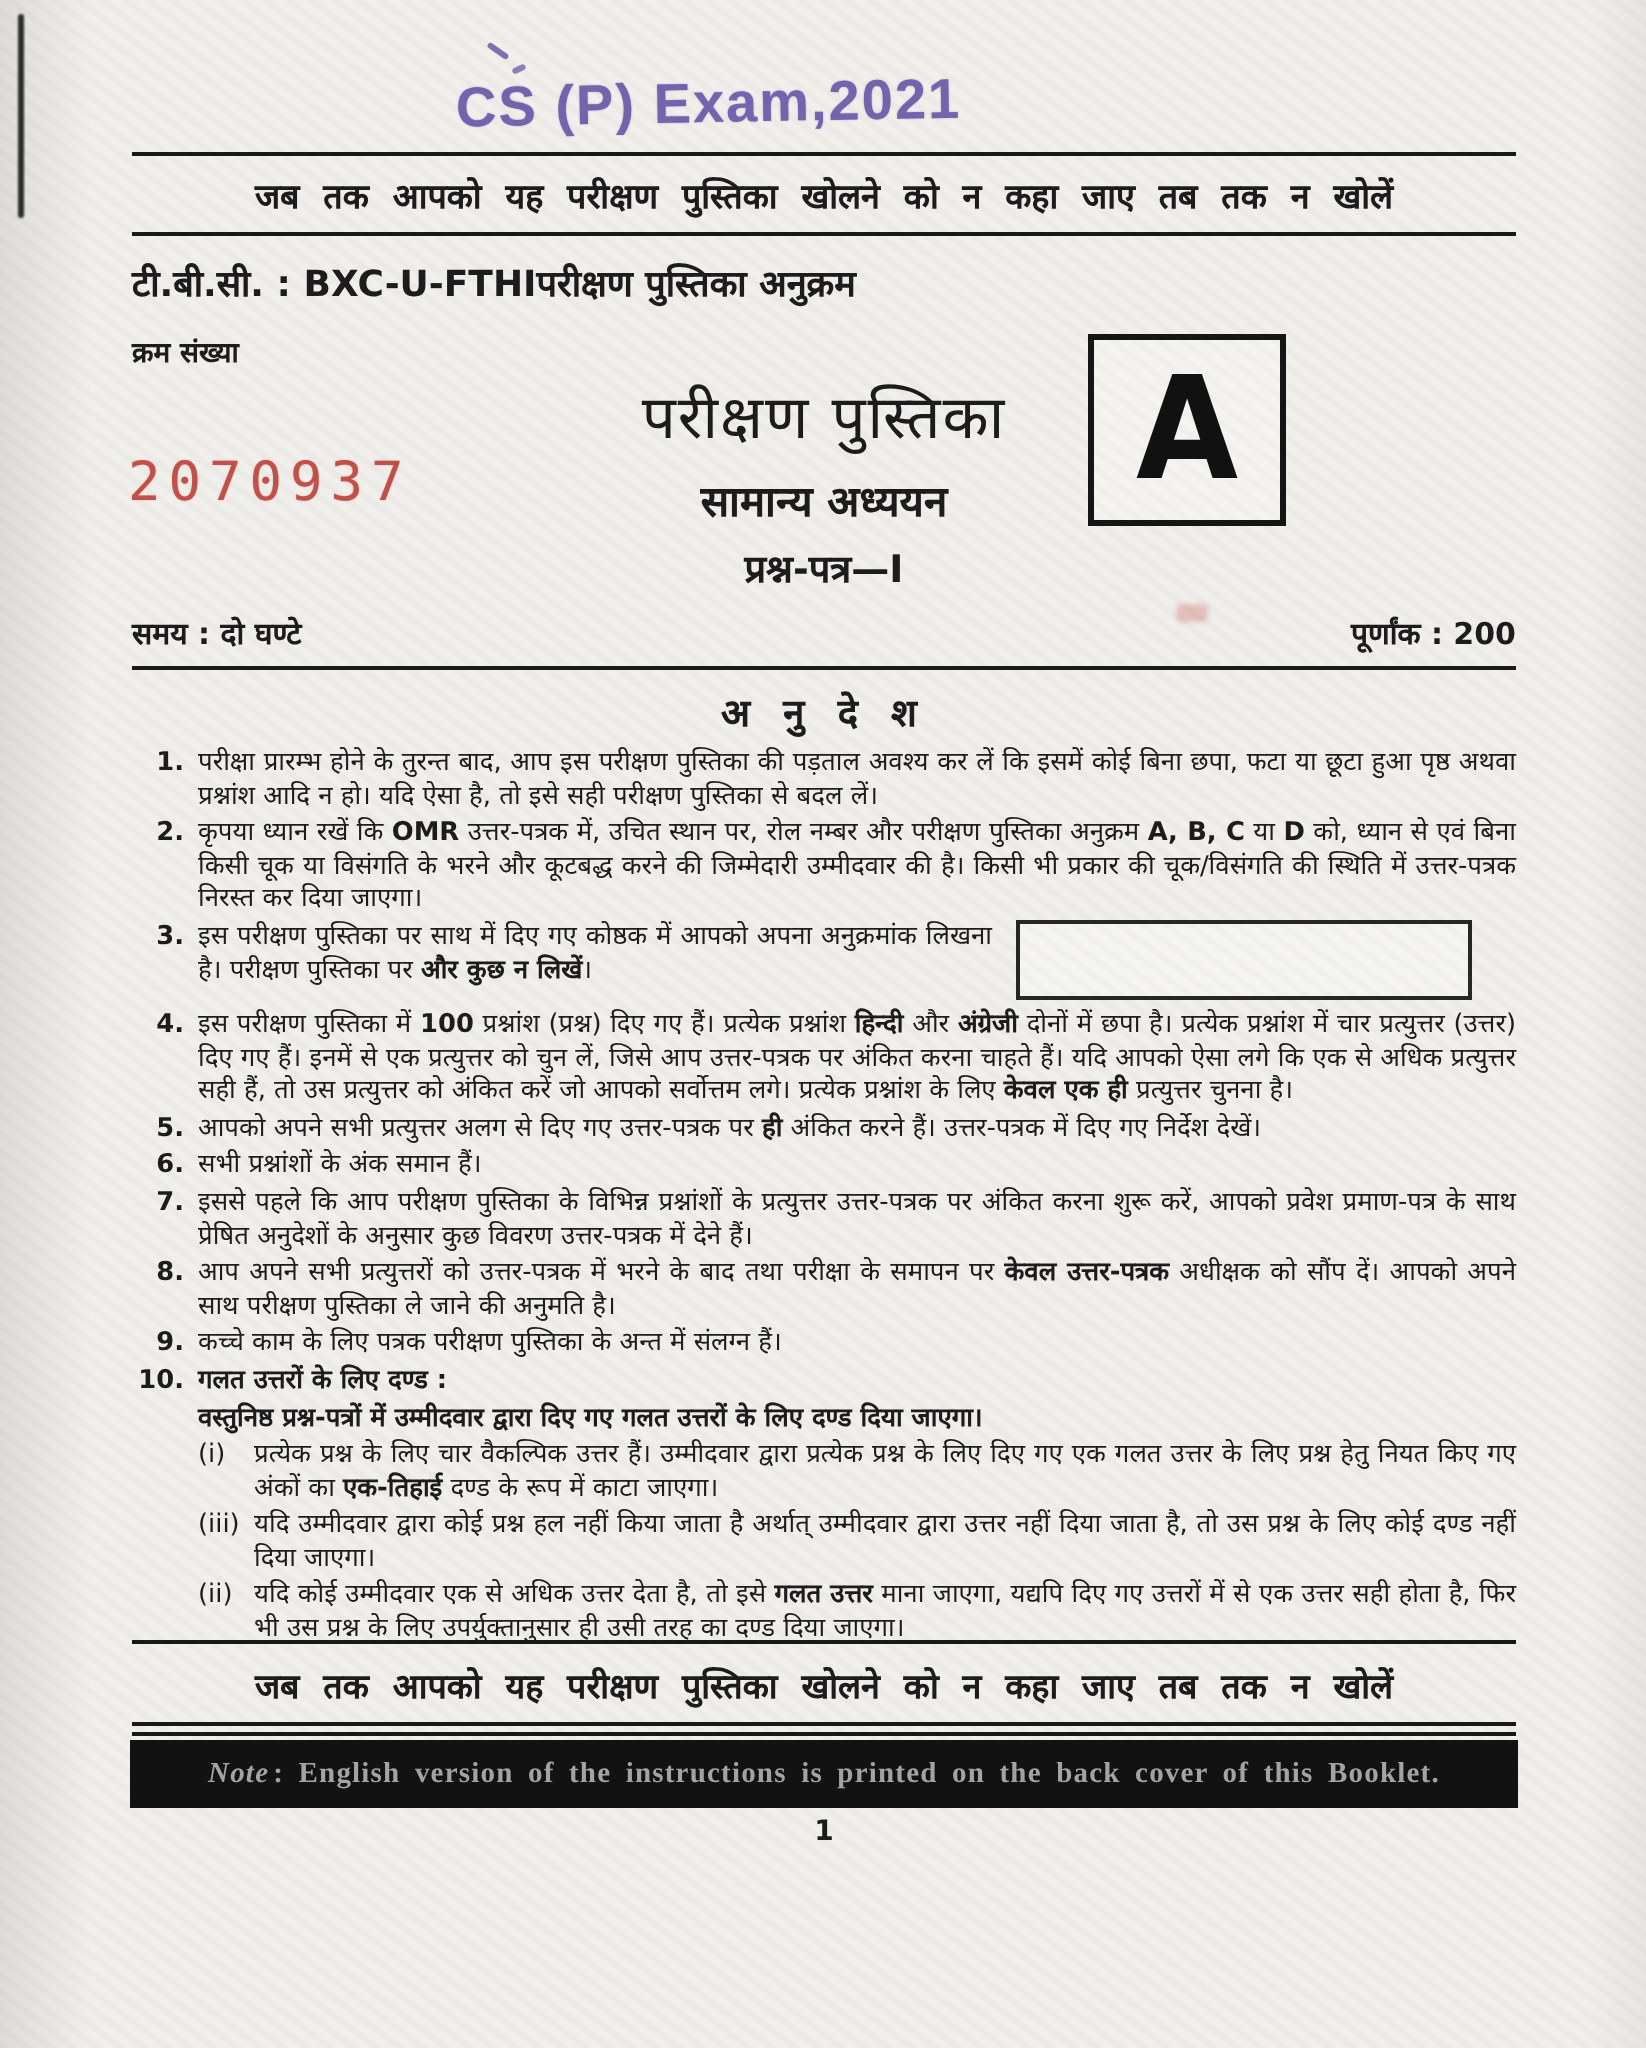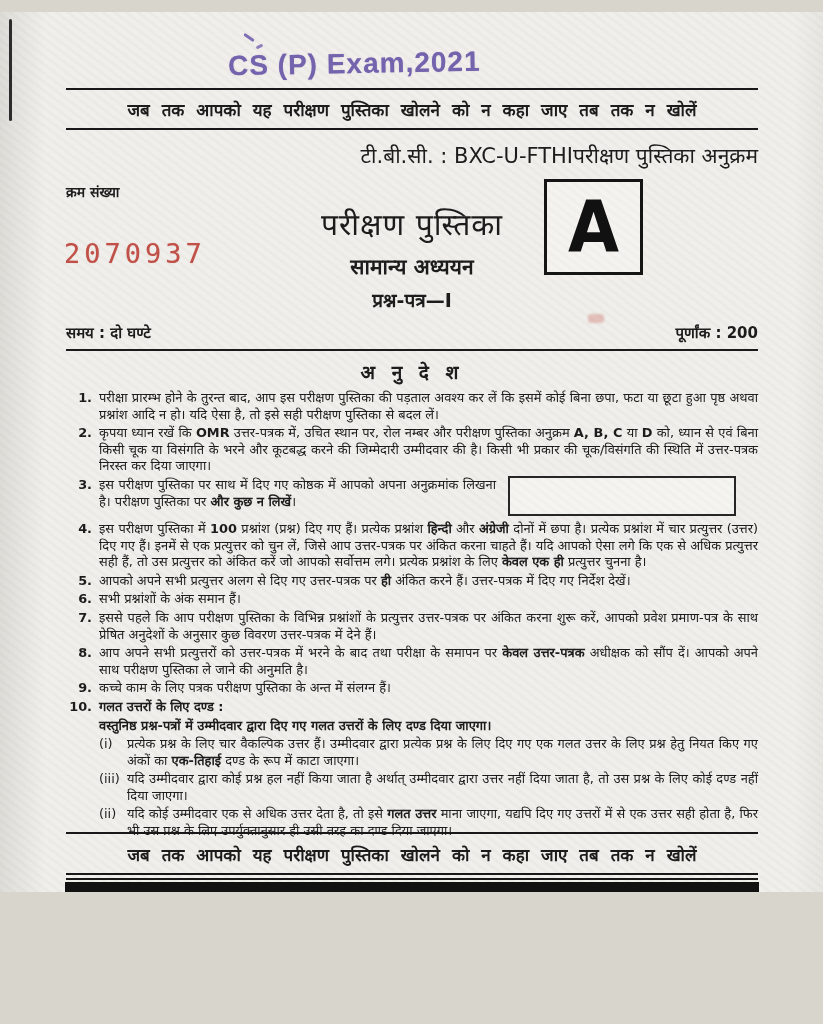--- a/index.html
+++ b/index.html
@@ -3,22 +3,22 @@
 <meta charset="utf-8">
 <style>
   html,body{margin:0;padding:0;}
   body{
     background:#d8d5cc;
     font-family:"DejaVu Sans",sans-serif;
     -webkit-font-smoothing:antialiased;
   }
   .page{
     position:relative;
-    width:823px;height:880px;
-    margin:12px auto;
+    width:823px;height:1024px;
+    margin:0 auto;
     background:
       linear-gradient(to right, rgba(60,55,45,0.10), rgba(0,0,0,0) 46px),
       linear-gradient(to left, rgba(60,55,45,0.05), rgba(0,0,0,0) 30px),
       repeating-linear-gradient(37deg, rgba(120,115,105,0.04) 0 3px, rgba(0,0,0,0) 3px 7px),
       #f0efeb;
     overflow:hidden;
     color:#1c1c1c;
   }
   
   .scan-line{
@@ -51,22 +51,22 @@
 
   .banner{
     margin-top:76px;
     border-top:2px solid #181818;
     border-bottom:2px solid #181818;
     padding:8px 0 7px 0;
     text-align:center;
     font-weight:700;font-size:17px;word-spacing:6px;
   }
   .header-row{
-    margin-top:11px;display:flex;justify-content:flex-end;align-items:flex-start;
-    font-weight:400;font-size:21px;
+    margin-top:11px;display:flex;justify-content:flex-start;align-items:flex-start;
+    font-weight:700;font-size:18px;
   }
   .serial-label{margin-top:13px;font-weight:700;font-size:14px;}
 
   .series-box{
     position:absolute;left:544px;top:167px;
     width:93px;height:90px;
     border:3px solid #151515;
     display:flex;align-items:center;justify-content:center;
     background:rgba(255,255,255,.25);
   }

